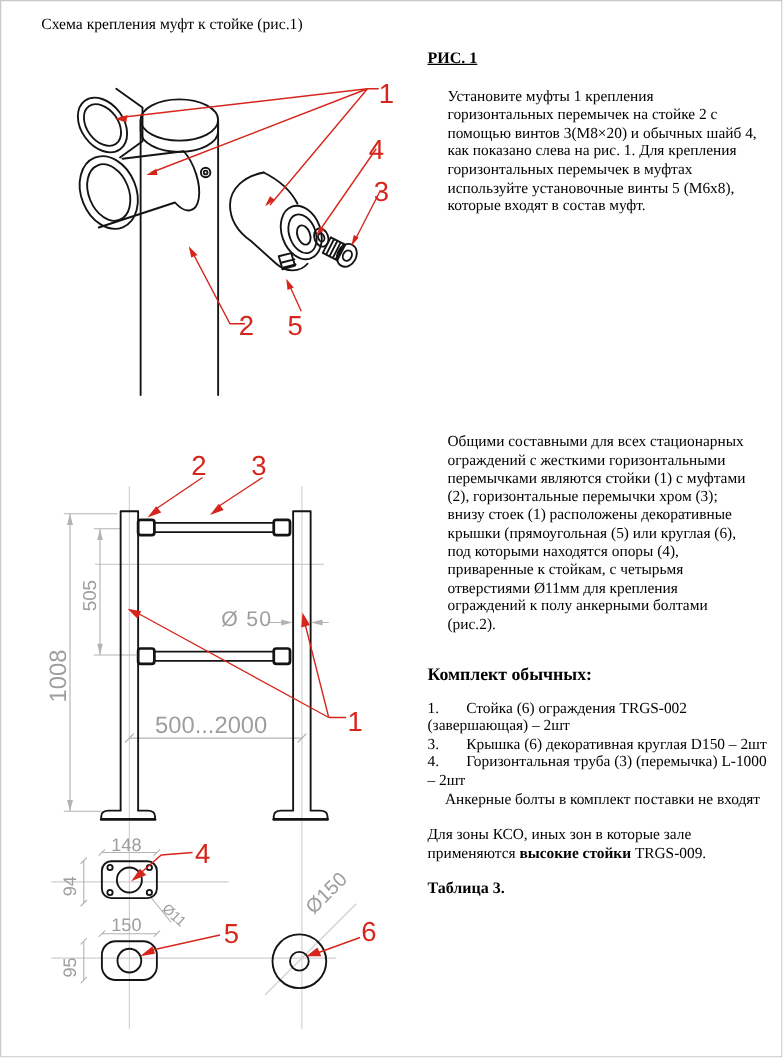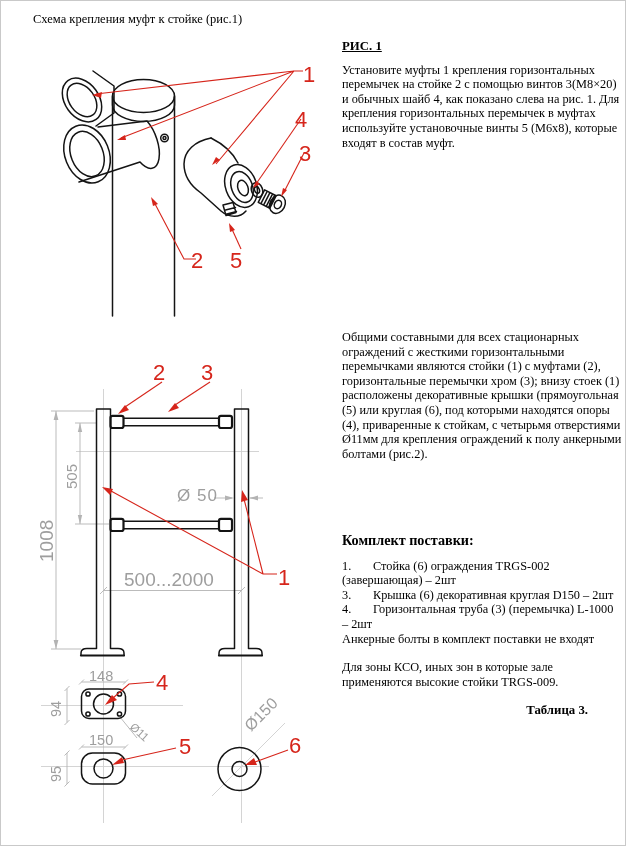--- a/index.html
+++ b/index.html
@@ -7,28 +7,28 @@
     position:relative;width:626px;height:846px;background:#fff;
     border:1px solid #c9c9c9;box-sizing:border-box;overflow:hidden;
     font-family:"Liberation Serif", serif;color:#000;
   }
   .doc-title{position:absolute;left:32px;top:11px;font-size:12.5px;}
   .col{position:absolute;left:341px;width:280px;font-size:12.3px;line-height:14.6px;}
   .col-a{top:38px;}
   .col-b{top:329px;}
   .col-c{top:532px;}
   .fig-head{font-weight:bold;font-size:12.8px;margin:0 0 9px 0;text-decoration:underline;}
-  .para{margin:0;}
+  .para{margin:16px;}
   .pack-head{font-weight:bold;font-size:14.2px;margin:0 0 11px 0;}
   .li{margin:0;}
   .li .num{display:inline-block;width:31px;}
-  .note{margin:0;}
+  .note{margin:0;text-align:center;}
   .kso{margin:14px 0 0 0;}
-  .kso b{font-weight:normal;}
-  .caption{margin:14px 0 0 0;font-weight:bold;font-size:12.8px;text-align:right;padding-right:34px;}
+  .kso b{font-weight:bold;}
+  .caption{margin:14px 0 0 0;font-weight:bold;font-size:12.8px;padding-right:34px;}
   svg{position:absolute;}
   #fig1{left:30px;top:50px;}
   #fig2{left:30px;top:353px;}
   .blk{stroke:#141414;fill:none;stroke-width:1.5;stroke-linecap:round;stroke-linejoin:round;}
   .blk2{stroke:#141414;fill:none;stroke-width:2.2;stroke-linecap:round;stroke-linejoin:round;}
   .red{stroke:#d6251b;fill:none;stroke-width:1.1;}
   .redf{fill:#d6251b;stroke:none;}
   .rtxt{fill:#d6251b;font-family:"Liberation Sans",sans-serif;font-size:22px;}
   .cons{stroke:#cfcfcf;fill:none;stroke-width:0.9;}
   .dim{stroke:#b3b3b3;fill:none;stroke-width:0.9;}
@@ -205,21 +205,21 @@
   <div class="col col-a">
     <p class="fig-head">РИС. 1</p>
     <p class="para">Установите муфты 1 крепления горизонтальных перемычек на стойке 2 с помощью винтов 3(М8×20) и обычных шайб 4, как показано слева на рис. 1. Для крепления горизонтальных перемычек в муфтах используйте установочные винты 5 (М6х8), которые входят в состав муфт.</p>
   </div>
 
   <div class="col col-b">
     <p class="para">Общими составными для всех стационарных ограждений с жесткими горизонтальными перемычками являются стойки (1) с муфтами (2), горизонтальные перемычки хром (3); внизу стоек (1) расположены декоративные крышки (прямоугольная (5) или круглая (6), под которыми находятся опоры (4), приваренные к стойкам, с четырьмя отверстиями Ø11мм для крепления ограждений к полу анкерными болтами (рис.2).</p>
   </div>
 
   <div class="col col-c">
-    <p class="pack-head">Комплект поставки:</p>
+    <p class="pack-head">Комплект обычных:</p>
     <p class="li"><span class="num">1.</span><span>Стойка (6) ограждения TRGS-002 (завершающая)  – 2шт</span></p>
     <p class="li"><span class="num">3.</span><span>Крышка (6) декоративная круглая D150 – 2шт</span></p>
     <p class="li"><span class="num">4.</span><span>Горизонтальная труба (3) (перемычка) L-1000 – 2шт</span></p>
     <p class="note">Анкерные болты в комплект поставки не входят</p>
     <p class="kso"><span>Для зоны КСО, иных зон в которые зале применяются </span><b>высокие стойки</b><span> TRGS-009.</span></p>
     <div class="caption">Таблица 3.</div>
   </div>
 
 </div>
 

